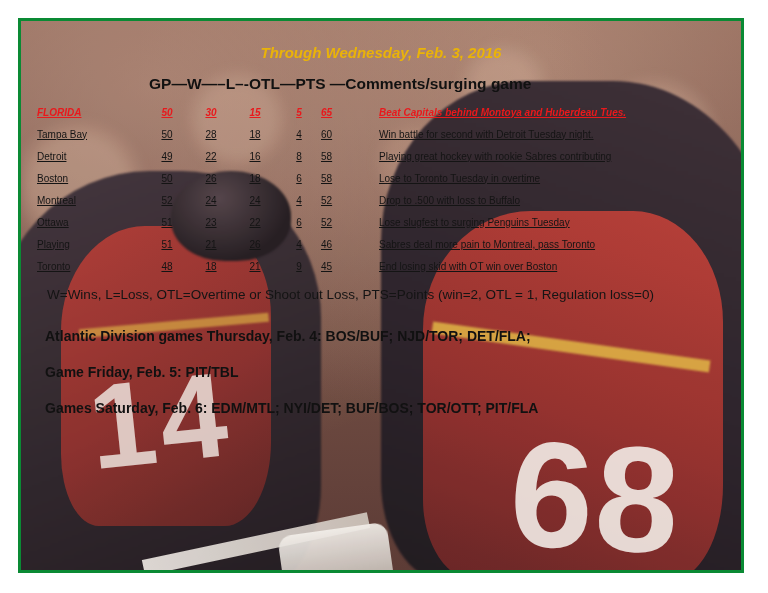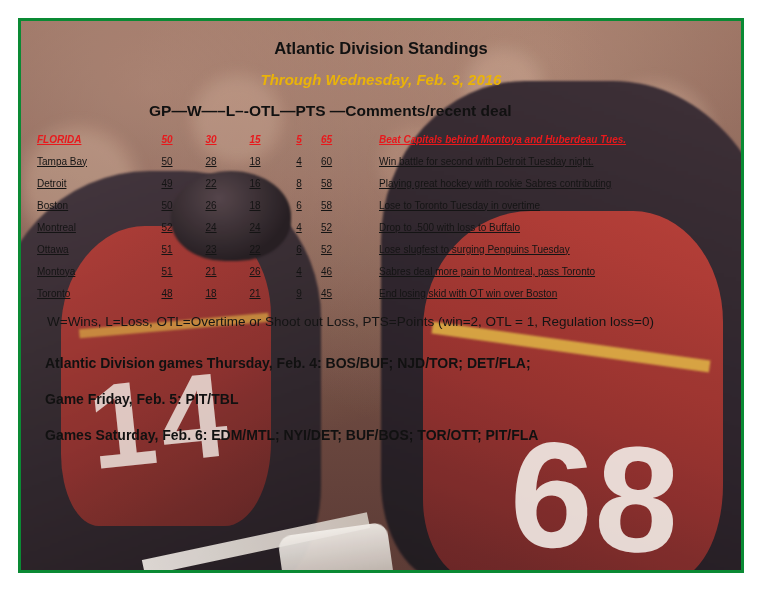--- a/index.html
+++ b/index.html
@@ -247,23 +247,22 @@
     <div class="yellow-stripe2"></div>
     <div class="helmet"></div>
     <div class="num-left">14</div>
     <div class="stick"></div>
     <div class="glove"></div>
     <div class="scrim"></div>
   </div>
 
   <div class="content">
 
-    <div class="title">Atlantic Division Standings</div>
     <div class="subtitle">Through  Wednesday, Feb. 3, 2016</div>
-    <div class="colheader">GP—W—–L–-OTL—PTS —Comments/recent deal</div>
+    <div class="colheader">GP—W—–L–-OTL—PTS —Comments/surging game</div>
 
     <table class="standings">
       <tbody>
 
         <tr class="highlight">
           <td class="team">FLORIDA</td>
           <td class="gp">50</td>
           <td class="w">30</td>
           <td class="l">15</td>
           <td class="otl">5</td>
@@ -315,21 +314,21 @@
           <td class="team">Ottawa</td>
           <td class="gp">51</td>
           <td class="w">23</td>
           <td class="l">22</td>
           <td class="otl">6</td>
           <td class="pts">52</td>
           <td class="comment">Lose slugfest to surging Penguins Tuesday</td>
         </tr>
 
         <tr>
-          <td class="team">Montoya</td>
+          <td class="team">Playing</td>
           <td class="gp">51</td>
           <td class="w">21</td>
           <td class="l">26</td>
           <td class="otl">4</td>
           <td class="pts">46</td>
           <td class="comment">Sabres deal more pain to Montreal, pass Toronto</td>
         </tr>
 
         <tr>
           <td class="team">Toronto</td>

